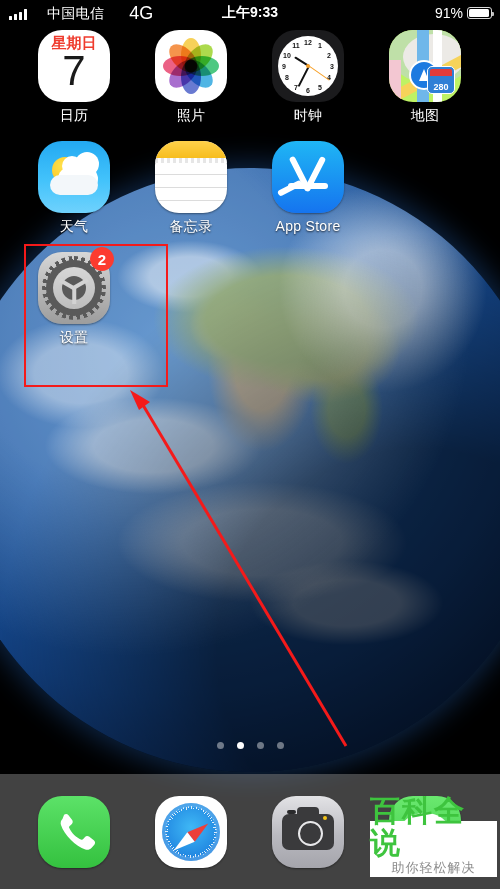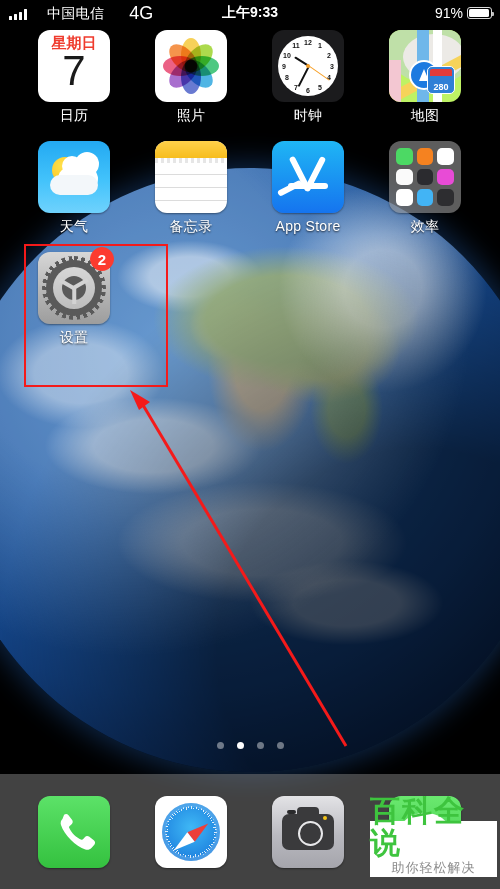--- a/index.html
+++ b/index.html
@@ -43,21 +43,21 @@
   .batt{position:relative;width:25px;height:12px;border:1px solid rgba(255,255,255,.85);
     border-radius:3px;box-sizing:border-box;}
   .batt i{position:absolute;left:1px;top:1px;bottom:1px;width:20px;background:#fff;border-radius:1.5px;}
   .batt:after{content:"";position:absolute;right:-3px;top:3.5px;width:2px;height:4px;
     background:rgba(255,255,255,.75);border-radius:0 1px 1px 0;}
 
   
   .grid{position:absolute;left:0;top:30px;width:500px;z-index:20;}
   .row{display:flex;justify-content:flex-start;padding-left:38px;gap:45px;margin-bottom:16px;}
   .app{width:72px;display:flex;flex-direction:column;align-items:center;position:relative;}
-  .icon{width:72px;height:72px;border-radius:12px;position:relative;overflow:hidden;
+  .icon{width:72px;height:72px;border-radius:24px;position:relative;overflow:hidden;
         box-shadow:0 1px 2px rgba(0,0,0,.4);}
   .label{margin-top:5px;font-size:14px;color:#fff;text-shadow:0 1px 2px rgba(0,0,0,.8);
     white-space:nowrap;letter-spacing:.3px;}
 
   
   .ic-cal{background:#fff;display:flex;flex-direction:column;align-items:center;justify-content:flex-start;}
   .cal-dow{color:#ef3b2d;font-size:15px;font-weight:bold;margin-top:5px;line-height:16px;}
   .cal-day{color:#1a1a1a;font-size:42px;line-height:44px;font-weight:300;margin-top:-2px;}
   
   .ic-photos{background:#fff;}
@@ -307,34 +307,20 @@
           <div class="as-a">
               <i class="as-l1"></i>
               <i class="as-l2"></i>
               <i class="as-l3"></i>
               <i class="as-bar"></i>
             </div>
         </div>
         <div class="label">App Store</div>
       </div>
 
-      <div class="app">
-        <div class="icon ic-folder">
-          <i class="mini" style="background:#4cd964"></i>
-          <i class="mini" style="background:#f58220"></i>
-          <i class="mini" style="background:#fff"></i>
-          <i class="mini" style="background:#fafafa"></i>
-          <i class="mini" style="background:#2b2b2f"></i>
-          <i class="mini" style="background:#e84bd6"></i>
-          <i class="mini" style="background:#fff"></i>
-          <i class="mini" style="background:#42b4f5"></i>
-          <i class="mini" style="background:#2d2d30"></i>
-        </div>
-        <div class="label">效率</div>
-      </div>
     </div>
 
     <div class="row">
       <div class="app">
         <div class="icon ic-settings">
           <div class="gear">
             <i class="gear-teeth"></i>
             <i class="gear-in"></i>
             <i class="gear-core"></i>
             <i class="spoke" style="transform:translate(-50%,0) rotate(0deg)"></i>

